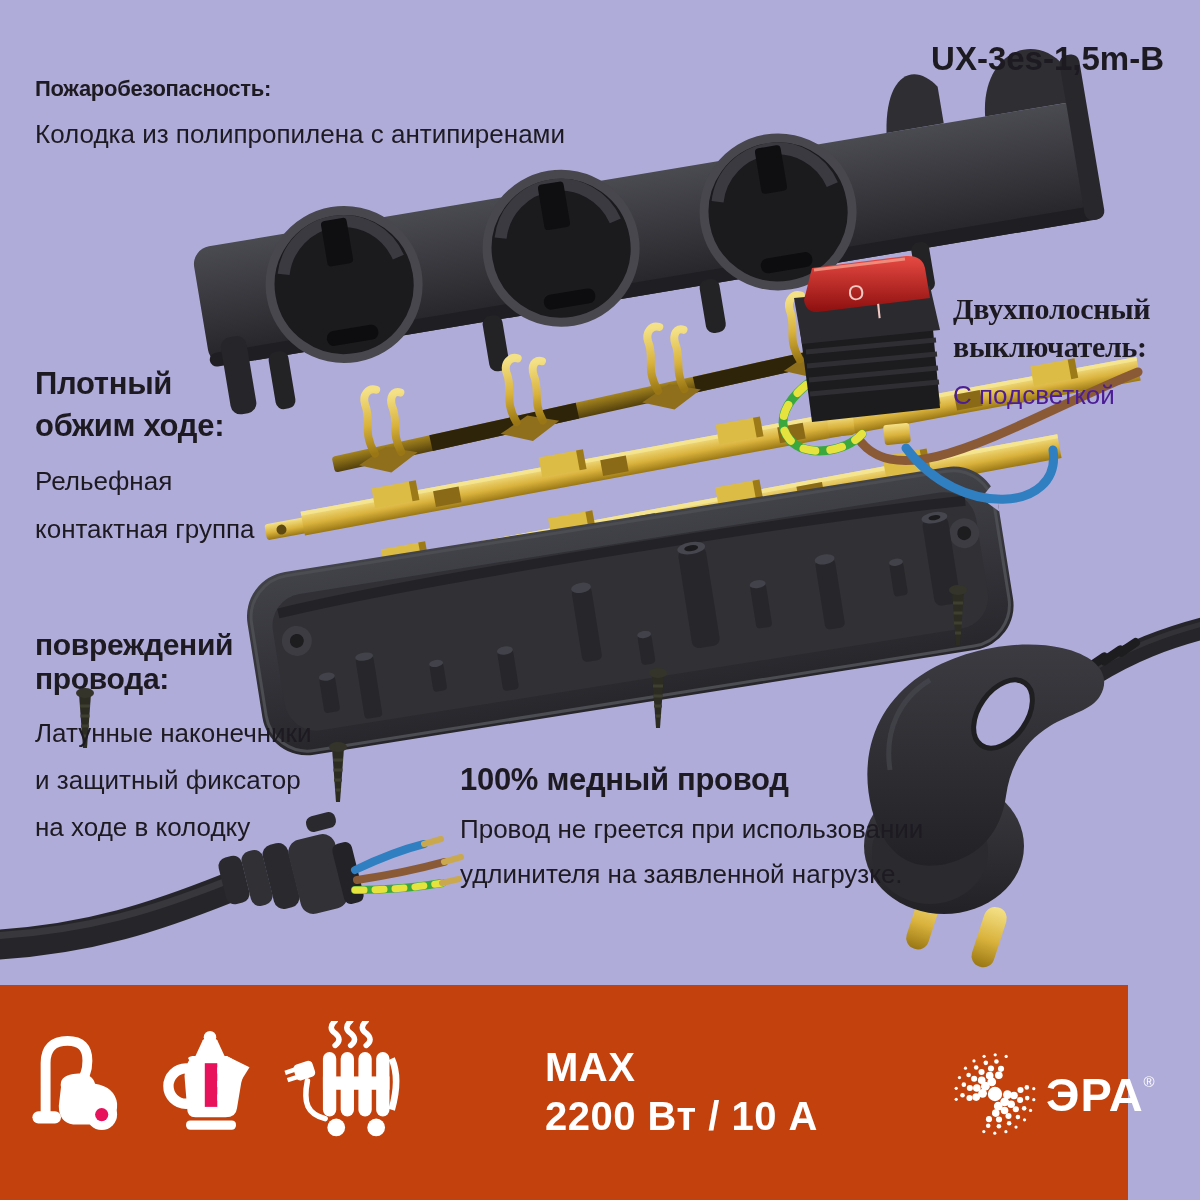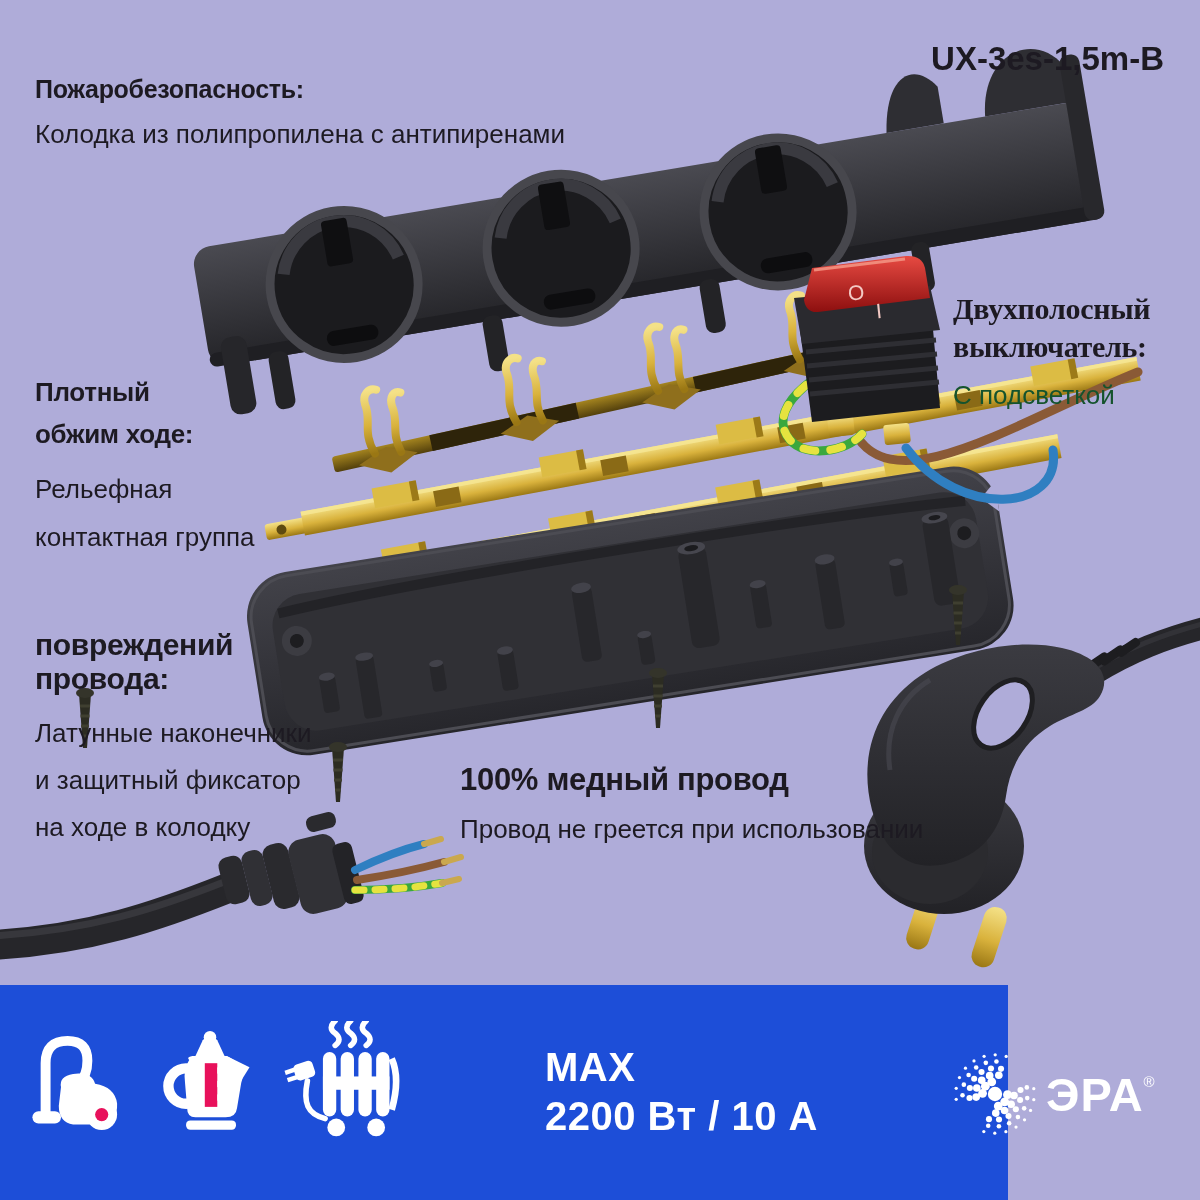--- a/index.html
+++ b/index.html
@@ -3,35 +3,35 @@
 <meta charset="utf-8">
 <style>
   html,body{margin:0;padding:0;background:#8f8cb8;}
   .canvas{position:relative;width:1200px;height:1200px;background:#afacd9;overflow:hidden;
           font-family:"Liberation Sans",sans-serif;color:#1d1a22;}
   .art{position:absolute;left:0;top:0;width:1200px;height:1200px;}
   .txt{position:absolute;}
   .h{font-weight:bold;letter-spacing:-0.3px;}
   .model{top:40px;right:36px;font-size:33px;font-weight:bold;}
   .fire{left:35px;top:70px;}
-  .fire .h{font-size:25px;line-height:38px;}
+  .fire .h{font-size:22px;line-height:38px;}
   .fire .b{font-size:26px;margin-top:11px;}
   .crimp{left:35px;top:363px;}
-  .crimp .h{font-size:26px;line-height:42px;margin-top:8px;}
+  .crimp .h{font-size:31px;line-height:42px;}
   .crimp .b{font-size:26px;line-height:48px;margin-top:10px;}
   .sw{left:953px;top:290px;}
   .sw .h{font-size:30px;line-height:38px;font-family:Liberation Serif, serif;}
-  .sw .b{font-size:26px;margin-top:14px;color:#14532d;}
+  .sw .b{font-size:26px;margin-top:14px;color:#4c1d95;}
   .prot{left:35px;top:628px;}
   .prot .h{font-size:30px;line-height:34px;}
   .prot .b{font-size:26px;line-height:47px;margin-top:14px;}
   .copper{left:460px;top:762px;}
   .copper .h{font-size:31px;line-height:36px;}
   .copper .b{font-size:26px;line-height:45px;margin-top:9px;}
-  .band{position:absolute;left:0;top:985px;width:1008px;height:215px;background:#1d4ed8;}
+  .band{position:absolute;left:0;top:985px;width:1128px;height:215px;background:#c2410c;}
   .band .appicon{position:absolute;}
   .maxtxt{position:absolute;left:545px;top:58px;color:#fff;font-weight:bold;font-size:40px;line-height:49px;letter-spacing:0.5px;}
   .logo{position:absolute;left:952px;top:66px;display:flex;align-items:center;}
   .logo .brand{color:#fff;font-weight:bold;font-size:47px;letter-spacing:1px;margin-left:8px;}
   .logo .reg{color:#fff;font-size:15px;vertical-align:24px;font-weight:normal;}
 </style>
 </head>
 <body>
 
 <div class="canvas">
@@ -319,20 +319,21 @@
       <div>Латунные наконечники</div>
       <div>и защитный фиксатор</div>
       <div>на ходе в колодку</div>
     </div>
   </div>
 
   <div class="txt copper">
     <div class="h">100% медный провод</div>
     <div class="b">
       <div>Провод не греется при использовании</div>
+      <div>удлинителя на заявленной нагрузке.</div>
     </div>
   </div>
 
   <div class="band">
 
     <svg class="appicon" style="left:28px;top:42px" width="110" height="118" viewBox="0 0 100 106" fill="#fff">
       <path d="M16,80 L16,32 Q16,12 36,12 Q54,12 54,30 Q54,44 46,50" fill="none" stroke="#fff" stroke-width="9" stroke-linecap="round"></path>
       <rect x="4" y="76" width="26" height="11" rx="5.5"></rect>
       <path d="M30,54 Q28,44 41,42 Q58,40 61,51 Q79,54 81,69 Q82,86 63,88 L41,88 Q28,86 28,71 Z"></path>
       <circle cx="67" cy="79" r="14"></circle>

